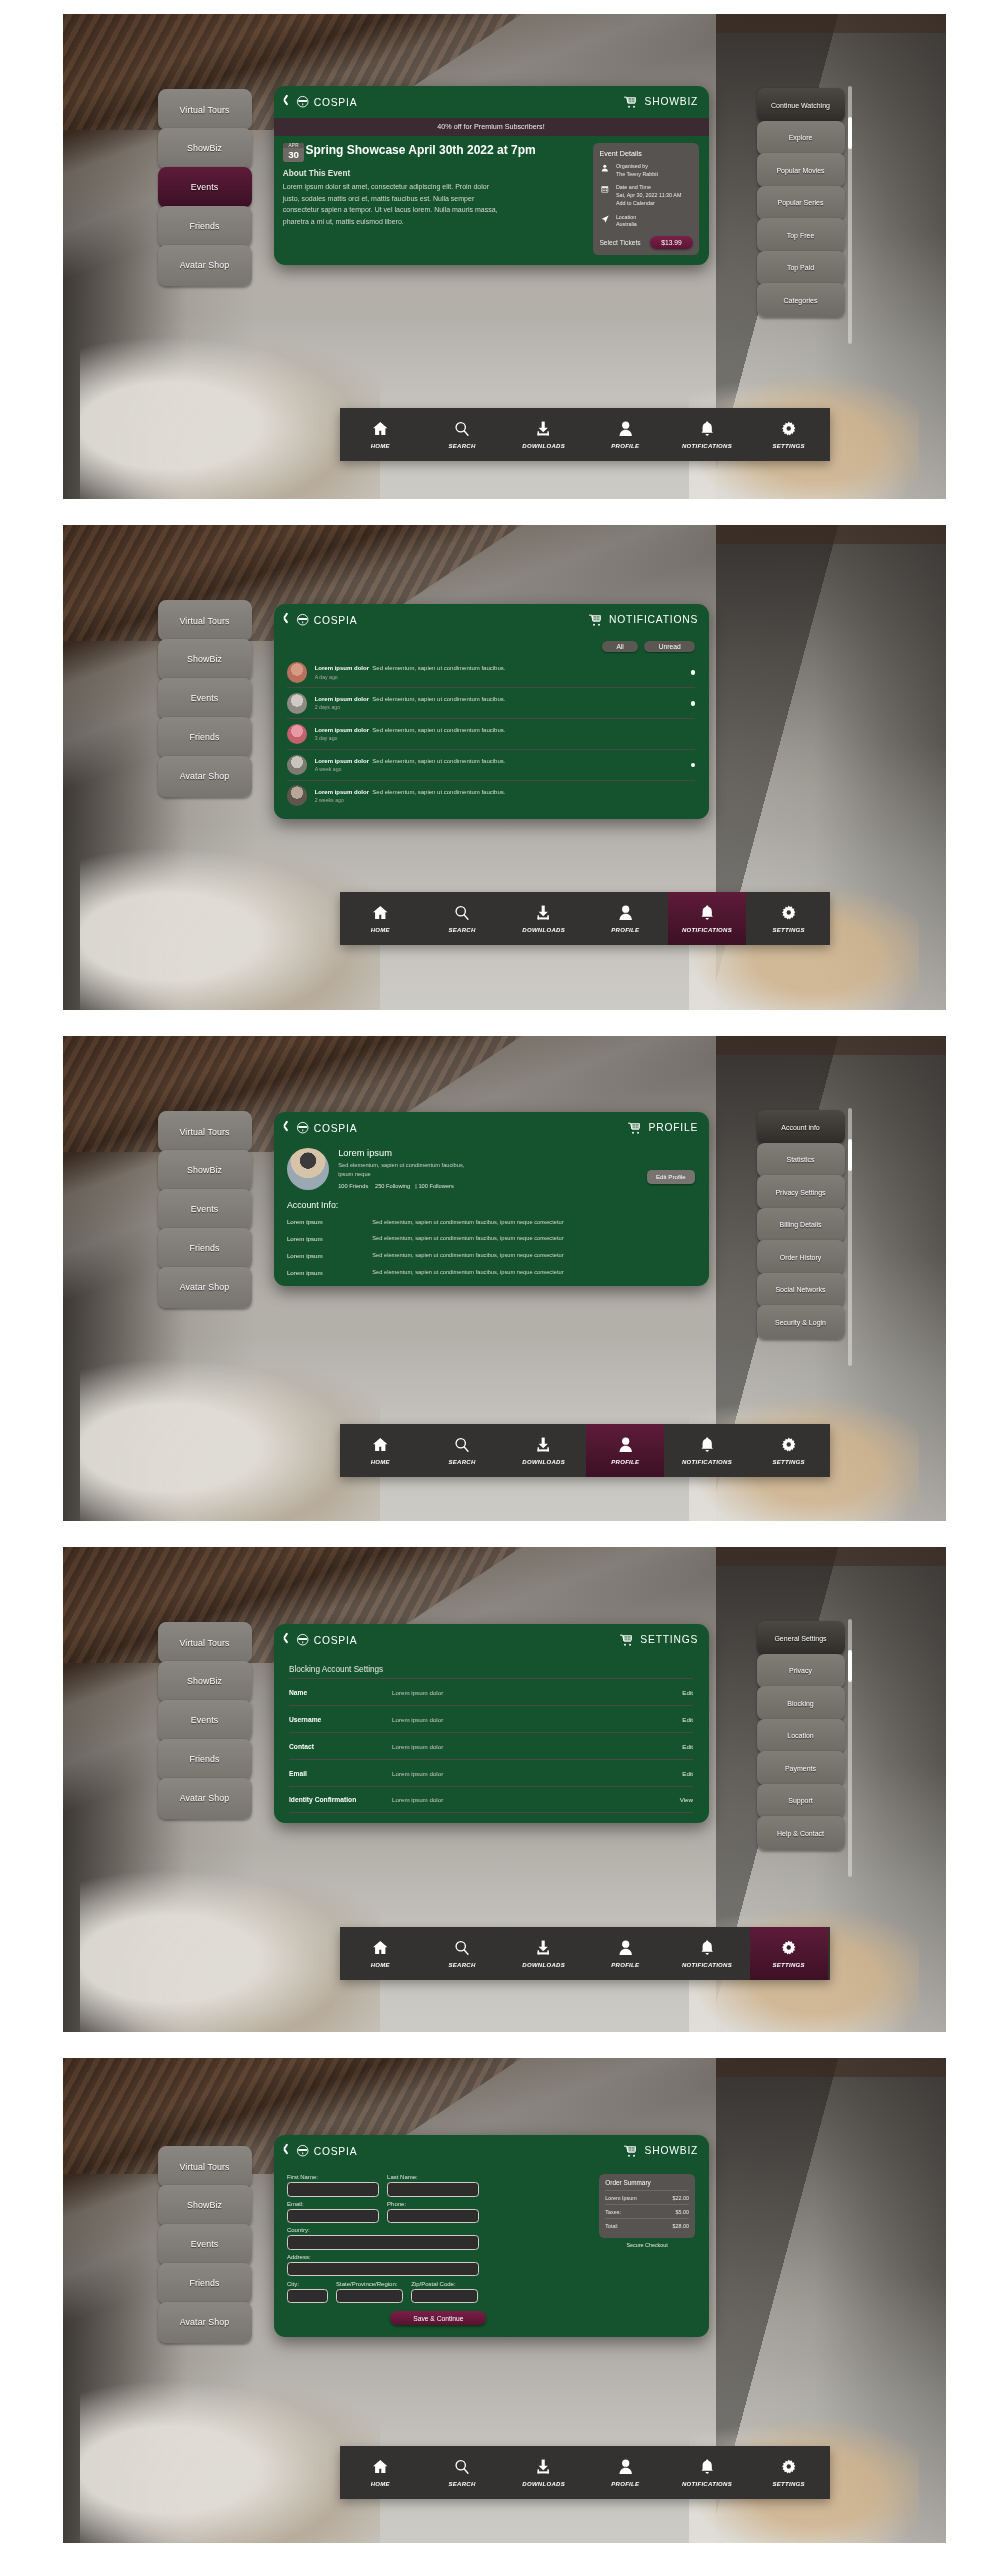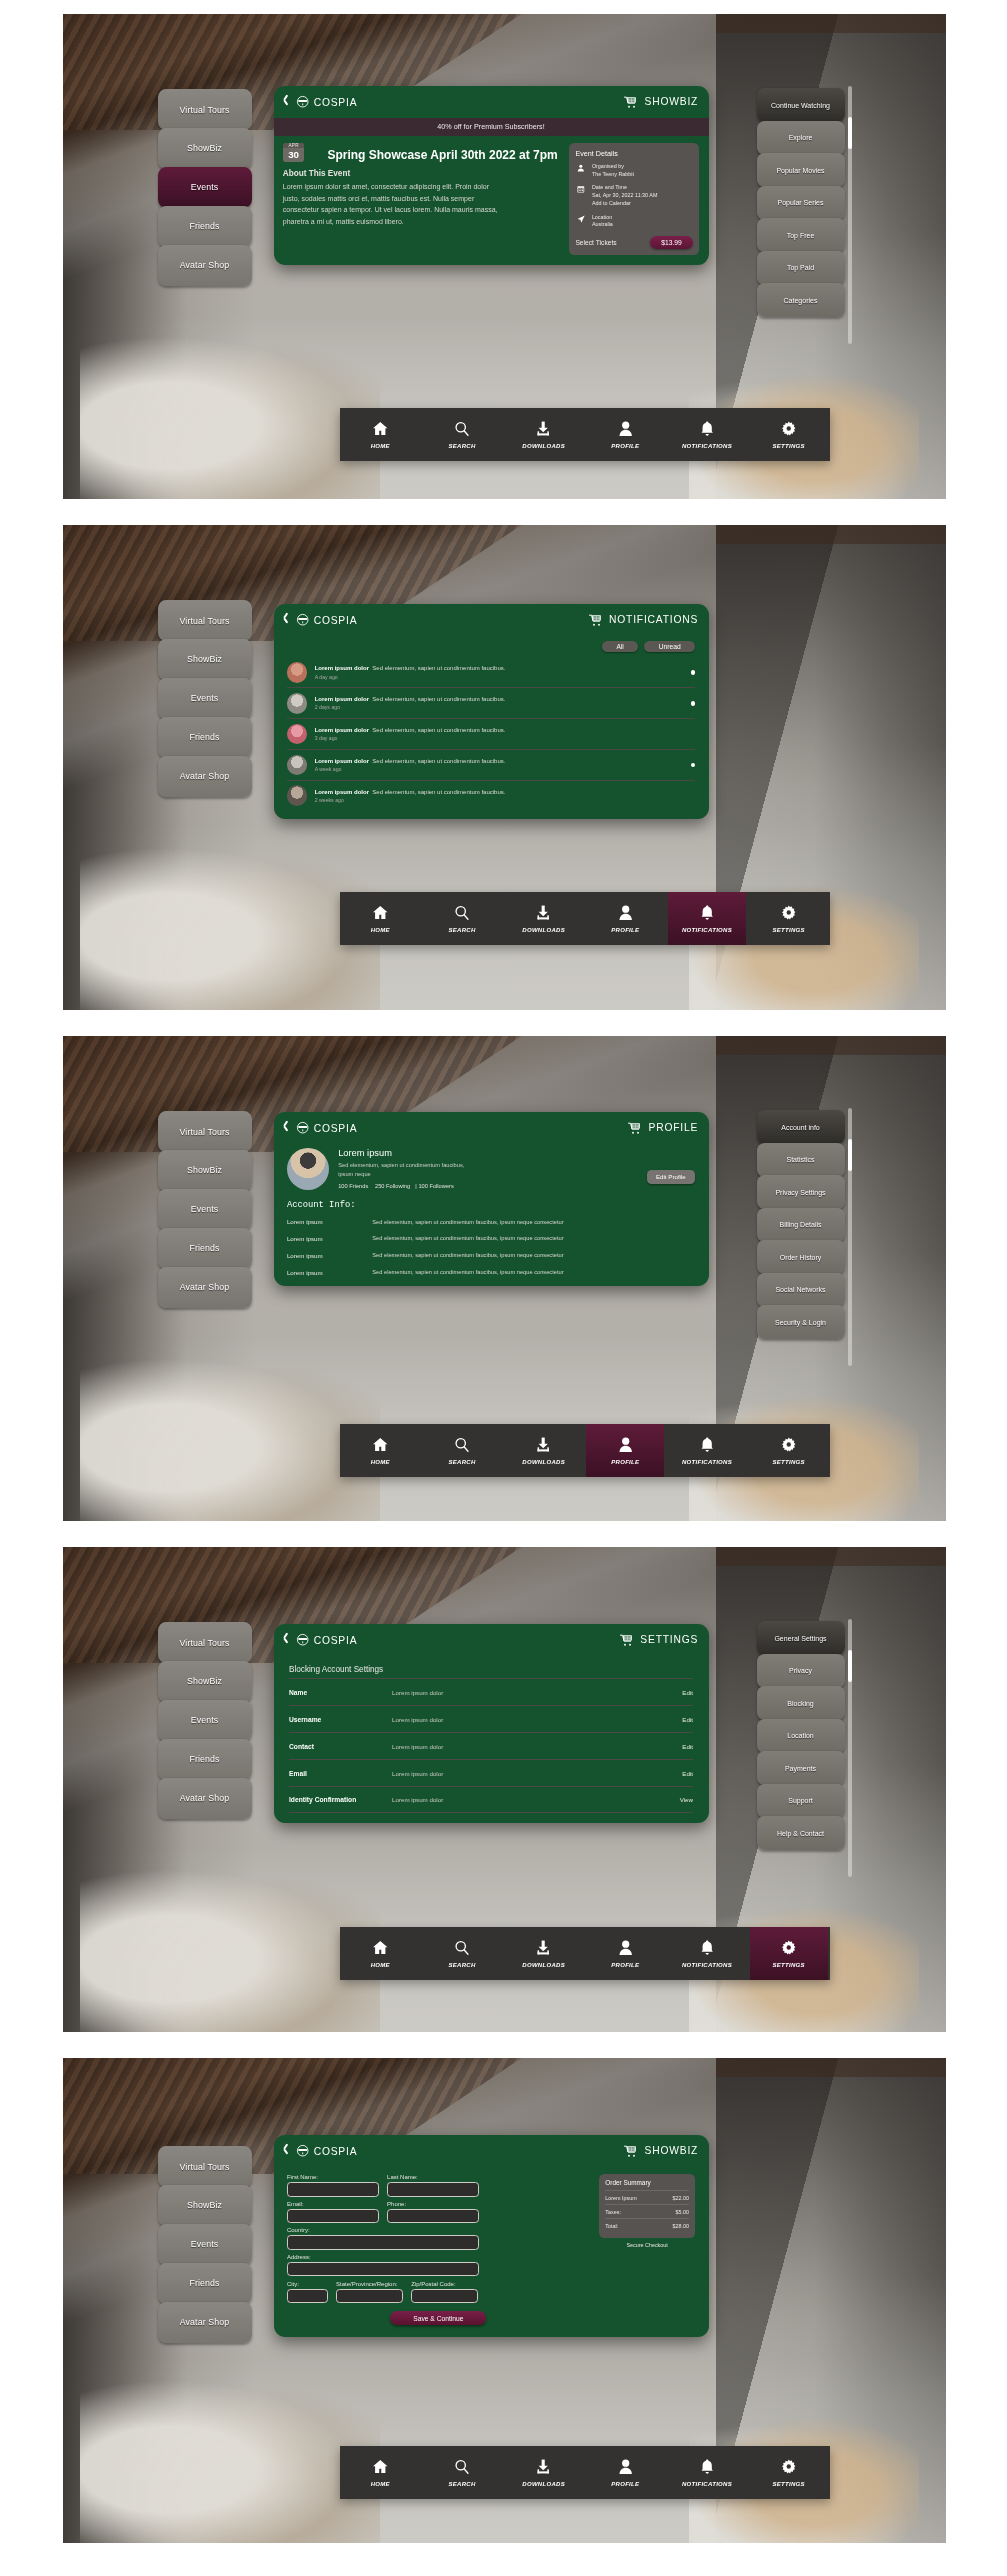--- a/index.html
+++ b/index.html
@@ -174,32 +174,32 @@
     border-radius: 50%/70%;
     transform: rotate(-12deg);
   }
   .hero .mic {
     position:absolute; left:33%; top:6%; width:1.5px; height:42%;
     background: rgba(190,190,190,.7); transform: rotate(14deg);
   }
 
   .body-row { display:flex; padding: 7.2px 9.3px 10.3px 9.3px; gap: 8.2px; }
   .body-main { flex: 1 1 auto; min-width:0; }
-  .title-row { display:flex; align-items:flex-end; gap:23px; margin-bottom:7.2px; }
+  .title-row { display:flex; align-items:flex-start; gap:1px; margin-bottom:7.2px; }
   .datechip {
     width:21.6px; border-radius:3.1px; overflow:hidden; background:#6d6a64; text-align:center; flex:0 0 auto;
   }
   .datechip .m { font-size:4.6px; color:#e9e7e2; padding:0.5px 0 0; letter-spacing:0.3px; background:#5a5752;}
   .datechip .d { font-size:9.8px; color:#fff; font-weight:bold; padding:0.5px 0 2.1px;}
   .ev-title { color:#fff; font-size:12px; font-weight:bold; }
   .about-h { color:#e6e4e0; font-size:8.2px; margin-bottom:3.1px;font-weight:bold; }
   .about-p { color:#d8d6d2; font-size:7px; line-height:1.65; max-width:216px;}
 
   .details {
-    width: 130px; flex:0 0 auto; background:#565350; border-radius: 5.2px; padding: 6.2px 6.2px 6.2px 6.2px;
+    width: 106px; flex:0 0 auto; background:#565350; border-radius: 5.2px; padding: 6.2px 6.2px 6.2px 6.2px;
   }
   .details h4 { color:#fff; font-size:7.2px; font-weight:normal; margin-bottom:5.2px; }
   .drow { display:flex; gap:5.2px; margin-bottom:5.7px; }
   .dicon { width:11.3px; flex:0 0 auto; display:flex; align-items:flex-start; justify-content:center; padding-top:1px;}
   .dtxt { font-size:5.4px; color:#eceae7; line-height:1.45; }
   .dtxt .lbl { color:#eceae7; }
   .tickets-row { display:flex; align-items:center; margin-top:7.2px; gap:5.2px; }
   .tickets-label { color:#f0efed; font-size:6.7px; }
   .price-btn {
     margin-left:auto; background: linear-gradient(to bottom,#7a1f49,#5c1535);
@@ -251,21 +251,21 @@
     background: radial-gradient(circle at 50% 30%, #3c3a3a 0 22%, #d7c4a8 23% 48%, #9aa8b4 49% 100%);
   }
   .prof-name { color:#fff; font-size:9.3px; margin-bottom:3.1px; }
   .prof-desc { color:#cfcdc9; font-size:5.7px; line-height:1.5; max-width:134px; }
   .prof-stats { color:#e3e1dd; font-size:5.7px; margin-top:5.2px; }
   .prof-stats span { margin-right:5.2px; }
   .edit-btn {
     margin-left:auto; margin-top:21.6px; background:#767370; color:#fff; border:none;
     font-size:6.2px; border-radius:4.6px; padding:3.6px 9.3px; box-shadow:0 1px 2.1px rgba(0,0,0,.4);
   }
-  .acct-h { color:#fff; font-size:8.8px; padding: 7.2px 13.4px 3.1px; font-family: Liberation Mono, monospace; }
+  .acct-h { color:#fff; font-size:8.8px; padding: 7.2px 13.4px 3.1px; }
   .acct-row { display:flex; gap:13.4px; padding: 4.1px 13.4px; align-items:center; }
   .acct-k { width:72px; color:#e8e6e2; font-size:6.2px; flex:0 0 auto; }
   .acct-v { color:#d9d7d3; font-size:5.7px; line-height:1.5; }
 
   
   .set-h { color:#ece9e6; font-size:8.2px; padding: 9.3px 15.5px 0; }
   .set-table { padding: 4.1px 15.5px 9.3px; }
   .set-row {
     display:flex; align-items:center; height: 27px; border-top:0.5px solid #4b4846;
   }

